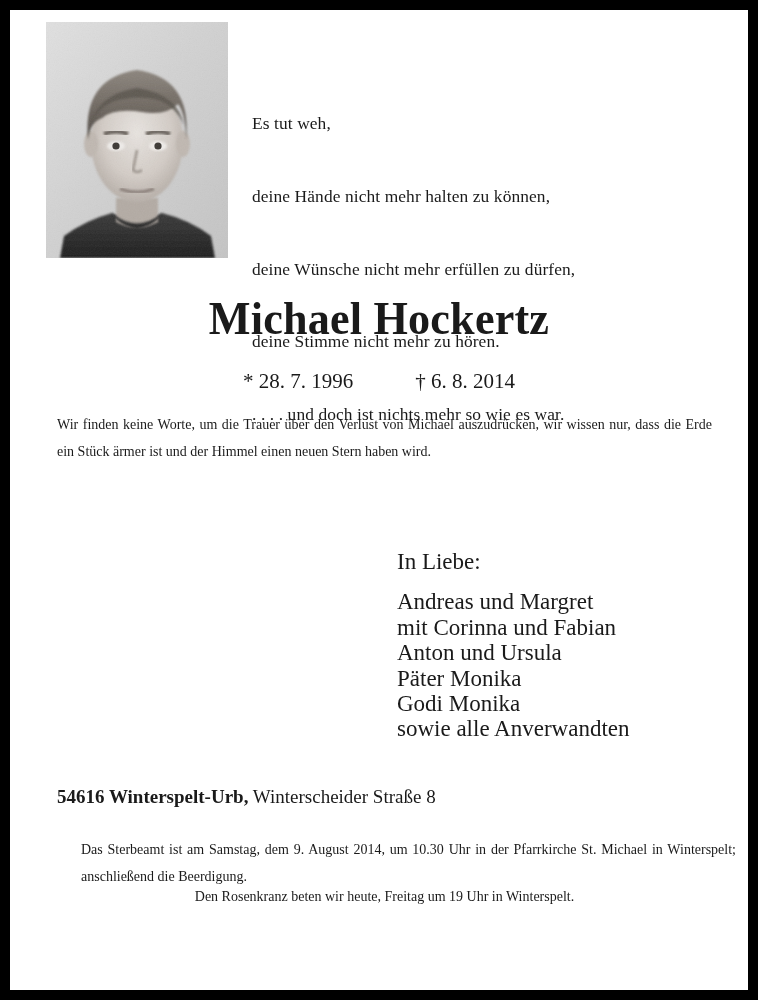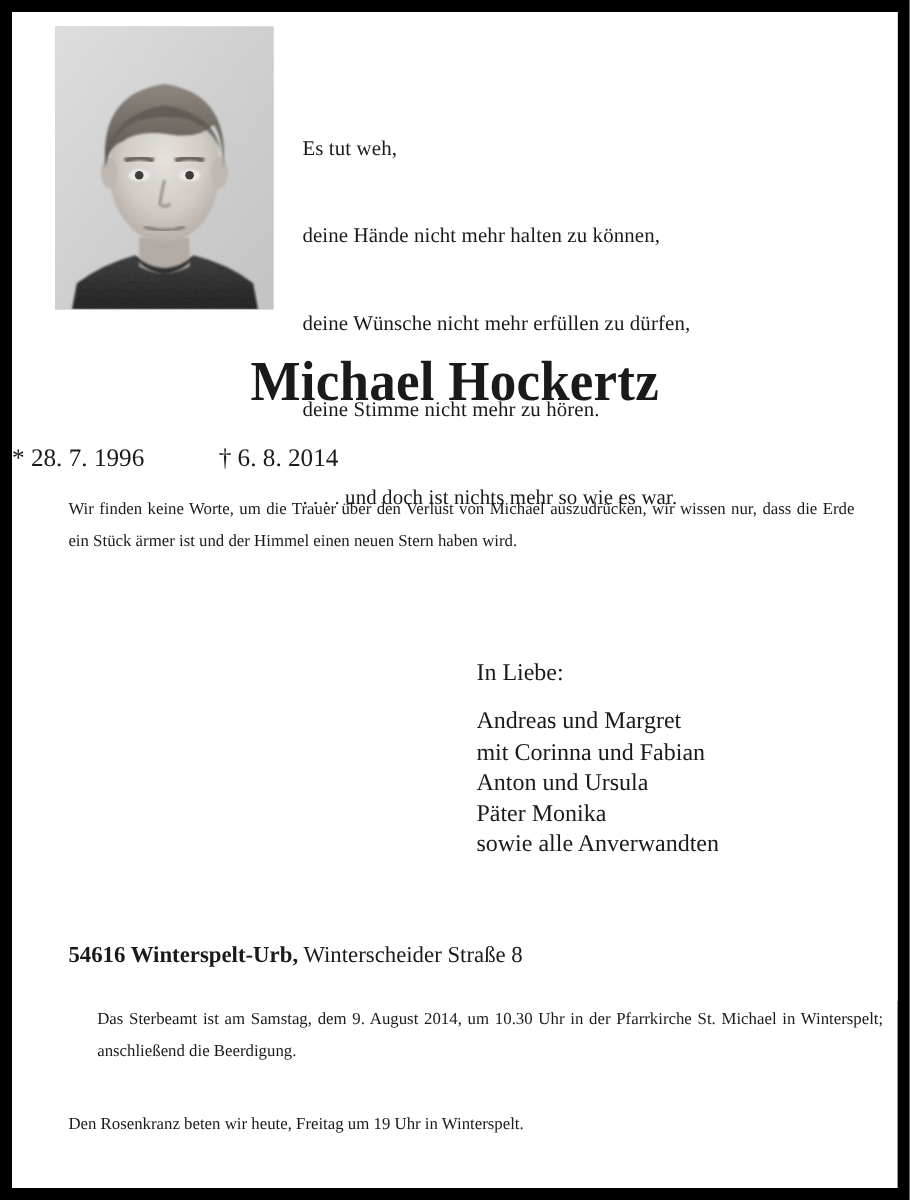--- a/index.html
+++ b/index.html
@@ -73,47 +73,48 @@
     transform: scaleX(0.94);
     transform-origin: center top;
   }
 
   
   .dates {
     position: absolute;
     left: 0;
     top: 358px;
     width: 738px;
+    text-align: center;
     font-size: 21px;
     line-height: 26px;
     white-space: pre;
   }
   .date-gap { display: inline-block; width: 62px; }
 
   
   .body-text {
     position: absolute;
     left: 47px;
     width: 655px;
     font-size: 14px;
     line-height: 26.6px;
     text-align: justify;
   }
   .body-text.no-justify { text-align: left; }
   #para-grief  { top: 402px; }
   #para-service { top: 827px; margin-left: 24px; }
-  #para-rosary  { top: 915px; }
+  #para-rosary  { top: 874px; text-align: center; }
 
   
   .tribute-block {
     position: absolute;
     left: 387px;
     top: 539px;
     width: 330px;
-    font-size: 20px;
+    font-size: 23px;
     line-height: 25.4px;
   }
   .tribute-heading { display: block; margin-bottom: 15px; }
   .tribute-name { display: block; }
 
   
   .address-line {
     position: absolute;
     left: 47px;
     top: 774px;
@@ -209,20 +210,21 @@
     <div class="dates"><span>*</span> <span>28. 7. 1996</span><span class="date-gap"></span><span>†</span> <span>6. 8. 2014</span></div>
 
     <div class="body-text" id="para-grief">Wir finden keine Worte, um die Trauer über den Verlust von Michael auszudrücken, wir wissen nur, dass die Erde ein Stück ärmer ist und der Himmel einen neuen Stern haben wird.</div>
 
     <div class="tribute-block">
       <span class="tribute-heading">In Liebe:</span>
       <span class="tribute-name">Andreas und Margret</span>
       <span class="tribute-name">mit Corinna und Fabian</span>
       <span class="tribute-name">Anton und Ursula</span>
       <span class="tribute-name">Päter Monika</span>
+      <span class="tribute-name">Godi Monika</span>
       <span class="tribute-name">sowie alle Anverwandten</span>
     </div>
 
     <div class="address-line"><span class="address-locality">54616 Winterspelt-Urb,</span><span> Winterscheider Straße 8</span></div>
 
     <div class="body-text" id="para-service">Das Sterbeamt ist am Samstag, dem 9. August 2014, um 10.30 Uhr in der Pfarrkirche St. Michael in Winterspelt; anschließend die Beerdigung.</div>
 
     <div class="body-text no-justify" id="para-rosary">Den Rosenkranz beten wir heute, Freitag um 19 Uhr in Winterspelt.</div>
 
   </div>

